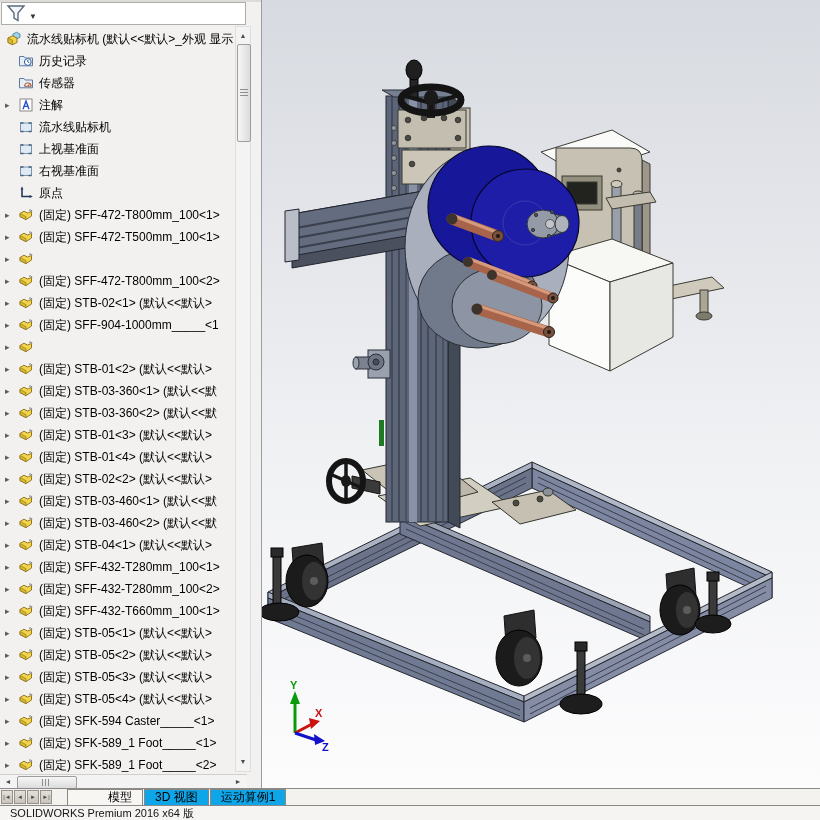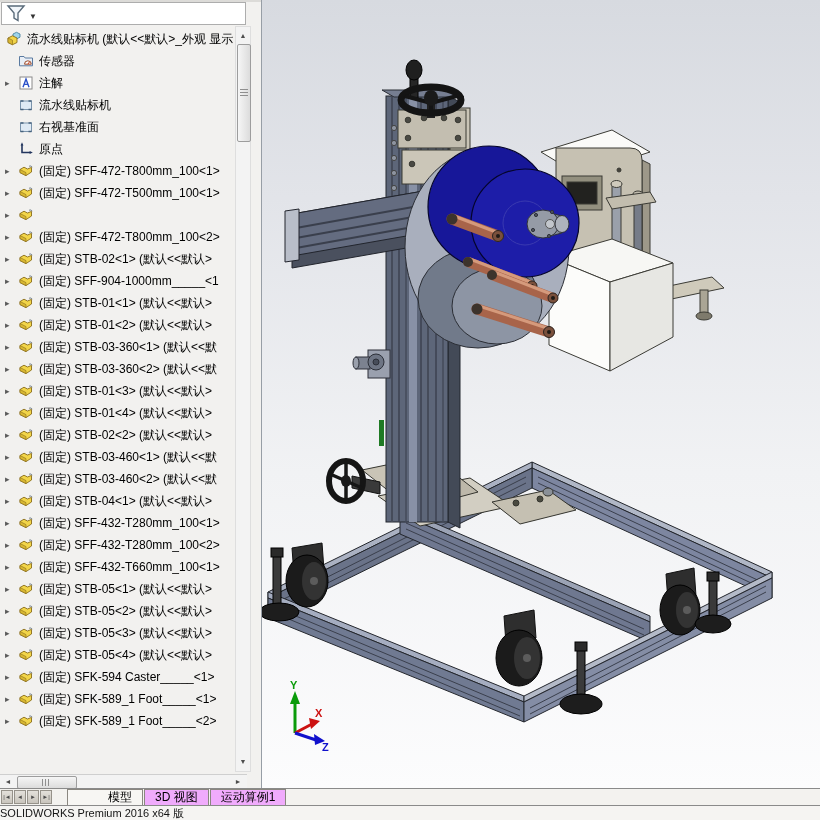--- a/index.html
+++ b/index.html
@@ -51,26 +51,26 @@
   
   .tab-bar{position:absolute;left:0;top:788px;width:820px;height:18px;background:#f3f2ef;
     border-top:1px solid #8a8a8a;border-bottom:1px solid #8a8a8a;box-sizing:border-box;
     display:flex;align-items:stretch;}
   .nav-btns{display:flex;gap:1px;padding:1px 2px 1px 1px;}
   .nav-btn{width:12px;background:linear-gradient(180deg,#e3e0da,#c9c5bd);
     border:1px solid #96928a;color:#4a4a4a;font-size:6px;display:flex;align-items:center;
     justify-content:center;box-sizing:border-box;}
   .tabs{display:flex;margin-left:13px;}
   .tab{padding:0 10px;font-size:12px;color:#000;display:flex;align-items:center;
-    background:#f0abfc;border:1px solid #8a8780;border-bottom:none;margin-right:1px;}
+    background:#0ea5e9;border:1px solid #8a8780;border-bottom:none;margin-right:1px;}
   .tab.active{background:#f7f6f3;padding-left:40px;}
 
   
   .status-bar{position:absolute;left:0;top:806px;width:820px;height:14px;background:#f5f4f2;
-    font-size:11px;color:#141414;line-height:14px;padding-left:0;box-sizing:border-box;}
+    font-size:11px;color:#141414;line-height:14px;padding-left:10px;box-sizing:border-box;}
 </style>
 </head>
 <body>
 
 <svg width="0" height="0" style="position:absolute" aria-hidden="true">
   <defs>
     <symbol id="ic-assembly" viewBox="0 0 16 16">
       <path d="M7 3 L10.5 1.3 L14 3 L14 6.2 L10.5 7.9 L7 6.2 Z" fill="#9fd4ea" stroke="#3a7a9a" stroke-width="0.8"></path>
       <path d="M2 7 L6.5 4.8 L11 7 L11 11.5 L6.5 13.7 L2 11.5 Z" fill="#f2d549" stroke="#8a6d1a" stroke-width="0.9"></path>
       <path d="M2 7 L6.5 9.2 L6.5 13.7 L2 11.5 Z" fill="#d9b832" stroke="#8a6d1a" stroke-width="0.6"></path>
@@ -121,20 +121,27 @@
         <div class="tree-row root">
 
       <svg class="ticon">
             <use href="#ic-assembly"></use>
           </svg>
       <span class="tlabel">流水线贴标机 (默认&lt;&lt;默认&gt;_外观 显示</span>
     </div>
         <div class="tree-row">
       <span class="arrow" style="visibility: hidden;">▸</span>
       <svg class="ticon">
+            <use href="#ic-history"></use>
+          </svg>
+      <span class="tlabel">历史记录</span>
+    </div>
+        <div class="tree-row">
+      <span class="arrow" style="visibility: hidden;">▸</span>
+      <svg class="ticon">
             <use href="#ic-sensor"></use>
           </svg>
       <span class="tlabel">传感器</span>
     </div>
         <div class="tree-row">
       <span class="arrow">▸</span>
       <svg class="ticon">
             <use href="#ic-annotation"></use>
           </svg>
       <span class="tlabel">注解</span>
@@ -144,20 +151,27 @@
       <svg class="ticon">
             <use href="#ic-plane"></use>
           </svg>
       <span class="tlabel">流水线贴标机</span>
     </div>
         <div class="tree-row">
       <span class="arrow" style="visibility: hidden;">▸</span>
       <svg class="ticon">
             <use href="#ic-plane"></use>
           </svg>
+      <span class="tlabel">上视基准面</span>
+    </div>
+        <div class="tree-row">
+      <span class="arrow" style="visibility: hidden;">▸</span>
+      <svg class="ticon">
+            <use href="#ic-plane"></use>
+          </svg>
       <span class="tlabel">右视基准面</span>
     </div>
         <div class="tree-row">
       <span class="arrow" style="visibility: hidden;">▸</span>
       <svg class="ticon">
             <use href="#ic-origin"></use>
           </svg>
       <span class="tlabel">原点</span>
     </div>
         <div class="tree-row">
@@ -199,21 +213,20 @@
       <svg class="ticon">
             <use href="#ic-part"></use>
           </svg>
       <span class="tlabel">(固定) SFF-904-1000mm_____&lt;1</span>
     </div>
         <div class="tree-row">
       <span class="arrow">▸</span>
       <svg class="ticon">
             <use href="#ic-part"></use>
           </svg>
-      <span class="tlabel">(固定) STB-01&lt;1&gt; (默认&lt;&lt;默认&gt;</span>
     </div>
         <div class="tree-row">
       <span class="arrow">▸</span>
       <svg class="ticon">
             <use href="#ic-part"></use>
           </svg>
       <span class="tlabel">(固定) STB-01&lt;2&gt; (默认&lt;&lt;默认&gt;</span>
     </div>
         <div class="tree-row">
       <span class="arrow">▸</span>

